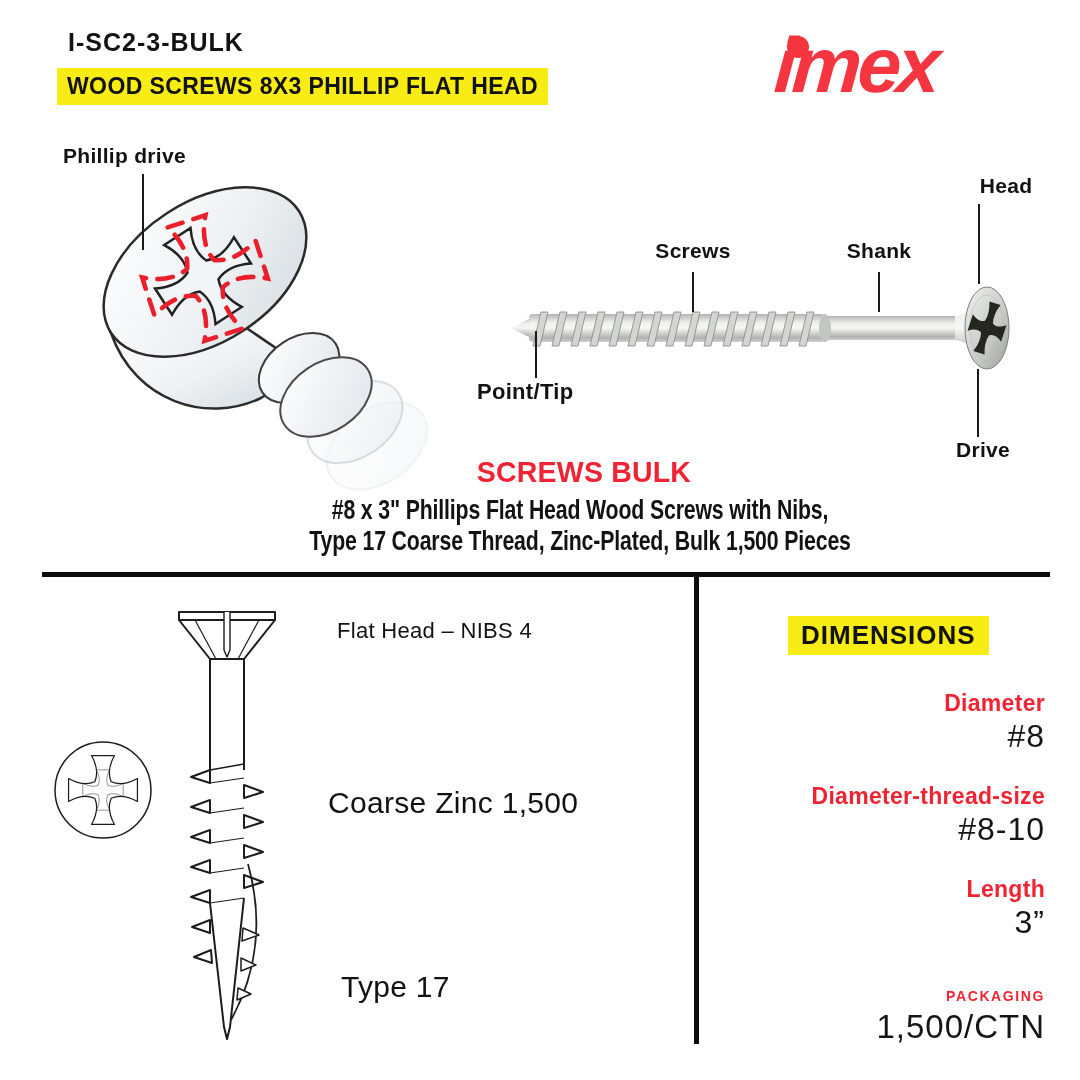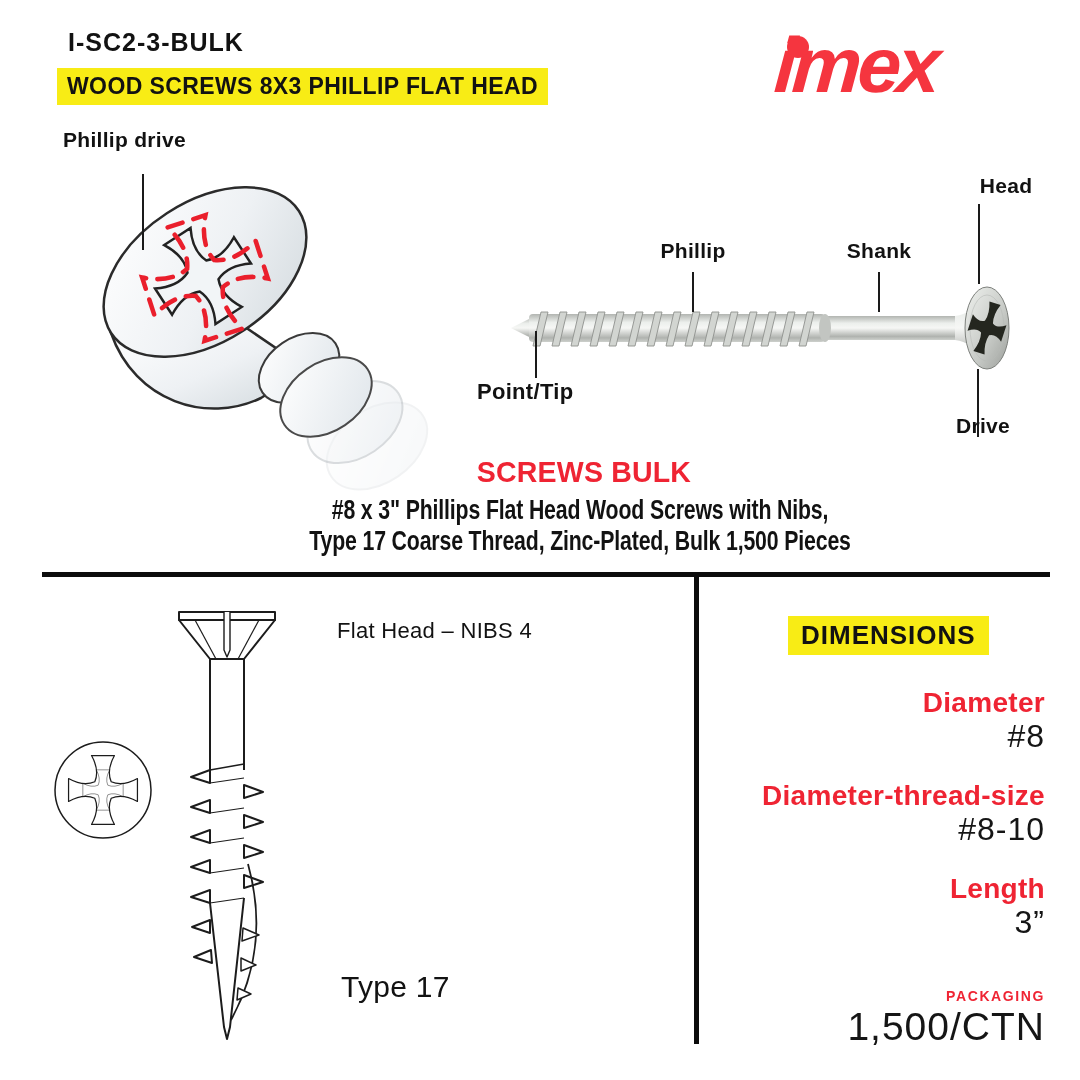--- a/index.html
+++ b/index.html
@@ -35,25 +35,25 @@
   
   .feat{font-size:22px;letter-spacing:.3px;}
   .feat1{left:337px;top:618px;}
   .feat2{left:328px;top:786px;font-size:30px;}
   .feat3{left:341px;top:970px;font-size:30px;}
 
   
   .dim-heading{left:788px;top:616px;background:#f8ec15;padding:4px 13px;font-size:26px;
                font-weight:bold;letter-spacing:1px;}
   .dim-rows{position:absolute;right:47px;top:688px;text-align:right;}
-  .dim-label{font-size:28px;line-height:30px;font-weight:bold;color:#ef2433;letter-spacing:.3px;}
+  .dim-label{font-size:23px;line-height:30px;font-weight:bold;color:#ef2433;letter-spacing:.3px;}
   .dim-value{font-size:32px;line-height:36px;letter-spacing:1px;color:#151515;}
   .dim-rows .gap{margin-top:27px;}
   .dim-label.small{font-size:14px;line-height:26px;letter-spacing:1.6px;margin-top:43px;}
-  .dim-value.big{font-size:39px;}
+  .dim-value.big{font-size:33px;}
 
   svg{position:absolute;overflow:visible;}
 </style>
 </head>
 <body>
 
 <div class="page">
 
   <div class="abs part-number">I-SC2-3-BULK</div>
   <div class="abs title-band">WOOD SCREWS 8X3 PHILLIP FLAT HEAD</div>
@@ -82,21 +82,21 @@
     <ellipse cx="244" cy="208" rx="44" ry="30" transform="rotate(-34 244 208)" fill="url(#m2)" stroke="#3a3a3a" stroke-width="2"></ellipse>
     <ellipse cx="271" cy="237" rx="50" ry="34" transform="rotate(-34 271 237)" fill="url(#m2)" stroke="#4a4a4a" stroke-width="2"></ellipse>
 
     <ellipse cx="150" cy="112" rx="112" ry="70" transform="rotate(-33 150 112)" fill="url(#m1)" stroke="#2b2b2b" stroke-width="2.5"></ellipse>
 
     <use href="#star1" transform="translate(148,116) rotate(-33) scale(1.12)" fill="#f2f5f7" stroke="#222222" stroke-width="2.2"></use>
 
     <use href="#star1" transform="translate(150,118) rotate(-18) scale(1.42)" fill="none" stroke="#ea1f2c" stroke-width="3.2" stroke-dasharray="11 8" stroke-linecap="round"></use>
   </svg>
 
-  <div class="abs anat" style="left:63px;top:128px;">Phillip drive</div>
+  <div class="abs anat" style="left:63px;top:144px;">Phillip drive</div>
   <div class="vline" style="left:142px;top:174px;height:76px;"></div>
 
   <svg style="left:505px;top:282px;" width="515" height="95" viewBox="0 0 515 95">
     <defs>
       <linearGradient id="shaft" x1="0" y1="0" x2="0" y2="1">
         <stop offset="0" stop-color="#b2b5b1"></stop>
           <stop offset=".3" stop-color="#ecefec"></stop>
         <stop offset=".5" stop-color="#f6f7f5"></stop>
           <stop offset=".85" stop-color="#b0b3af"></stop>
         <stop offset="1" stop-color="#cdd0cc"></stop>
@@ -129,29 +129,29 @@
         <use href="#tooth" x="294"></use>
     </g>
     <rect x="318" y="34" width="132" height="24" fill="url(#shaft)"></rect>
     <ellipse cx="320" cy="46" rx="6" ry="14" fill="#c2c5c1"></ellipse>
     <path d="M 450,34 C 462,33 470,26 476,10 L 476,82 C 470,66 462,59 450,58 Z" fill="url(#shaft)"></path>
     <ellipse cx="482" cy="46" rx="22" ry="41" fill="url(#headg)" stroke="#7d807c" stroke-width="1"></ellipse>
     <ellipse cx="482" cy="46" rx="17" ry="33" fill="none" stroke="#b8bbb7" stroke-width="1" opacity=".6"></ellipse>
     <use href="#star2" transform="translate(482,46) rotate(18) scale(0.42,0.62)" fill="#24261f"></use>
   </svg>
 
-  <div class="abs anat ctr" style="left:693px;top:239px;">Phillip</div>
+  <div class="abs anat ctr" style="left:693px;top:239px;">Screws</div>
   <div class="vline" style="left:692px;top:272px;height:40px;"></div>
   <div class="abs anat ctr" style="left:879px;top:239px;">Shank</div>
   <div class="vline" style="left:878px;top:272px;height:40px;"></div>
   <div class="abs anat ctr" style="left:1006px;top:174px;">Head</div>
   <div class="vline" style="left:978px;top:204px;height:80px;"></div>
   <div class="abs anat" style="left:477px;top:379px;font-size:22px;">Point/Tip</div>
   <div class="vline" style="left:535px;top:331px;height:47px;"></div>
-  <div class="abs anat ctr" style="left:983px;top:414px;">Drive</div>
+  <div class="abs anat ctr" style="left:983px;top:438px;">Drive</div>
   <div class="vline" style="left:977px;top:369px;height:68px;"></div>
 
   <div class="abs screws-bulk">SCREWS BULK</div>
   <div class="abs desc desc1">#8 x 3" Phillips Flat Head Wood Screws with Nibs,</div>
   <div class="abs desc desc2">Type 17 Coarse Thread, Zinc-Plated, Bulk 1,500 Pieces</div>
 
   <div class="abs h-divider"></div>
   <div class="abs v-divider"></div>
 
   <svg style="left:45px;top:602px;" width="330" height="440" viewBox="0 0 330 440">
@@ -193,20 +193,21 @@
 
       <path d="M 165,301 L 179,425 L 182,437 L 185,425 L 199,296" fill="none"></path>
       <path d="M 186,418 Q 226,345 203,262" fill="none" stroke-width="1.8"></path>
       <path d="M 198,326 L 214,333 L 197,339 Z" stroke-width="1.5"></path>
       <path d="M 196,356 L 211,363 L 196,369 Z" stroke-width="1.5"></path>
       <path d="M 193,386 L 206,392 L 192,398 Z" stroke-width="1.5"></path>
     </g>
   </svg>
 
   <div class="abs feat feat1">Flat Head – NIBS 4</div>
+  <div class="abs feat feat2">Coarse Zinc 1,500</div>
   <div class="abs feat feat3">Type 17</div>
 
   <div class="abs dim-heading">DIMENSIONS</div>
   <div class="dim-rows">
     <div class="dim-label">Diameter</div>
     <div class="dim-value">#8</div>
     <div class="dim-label gap">Diameter-thread-size</div>
     <div class="dim-value">#8-10</div>
     <div class="dim-label gap">Length</div>
     <div class="dim-value">3”</div>

